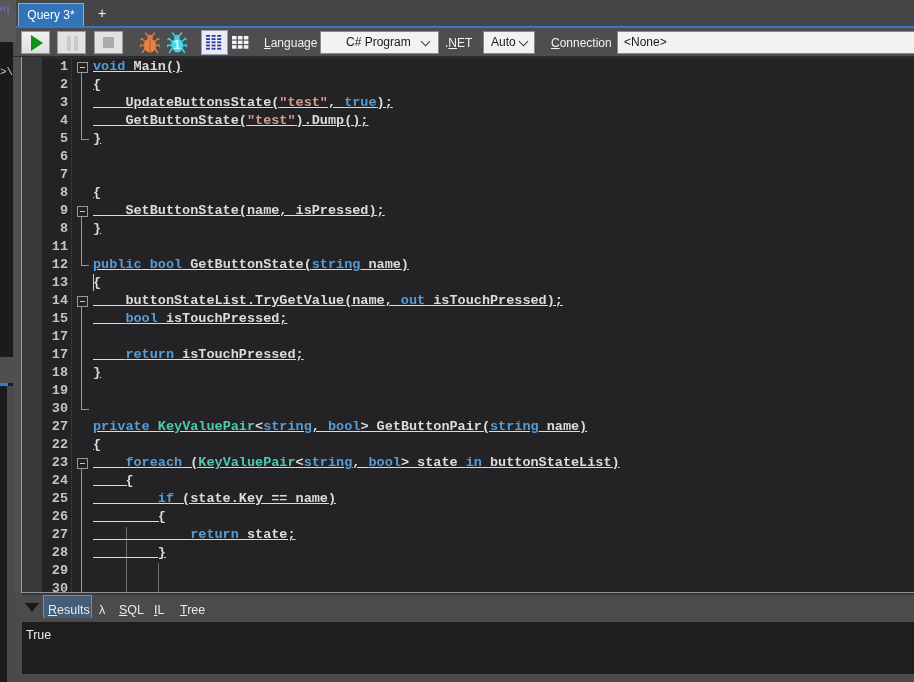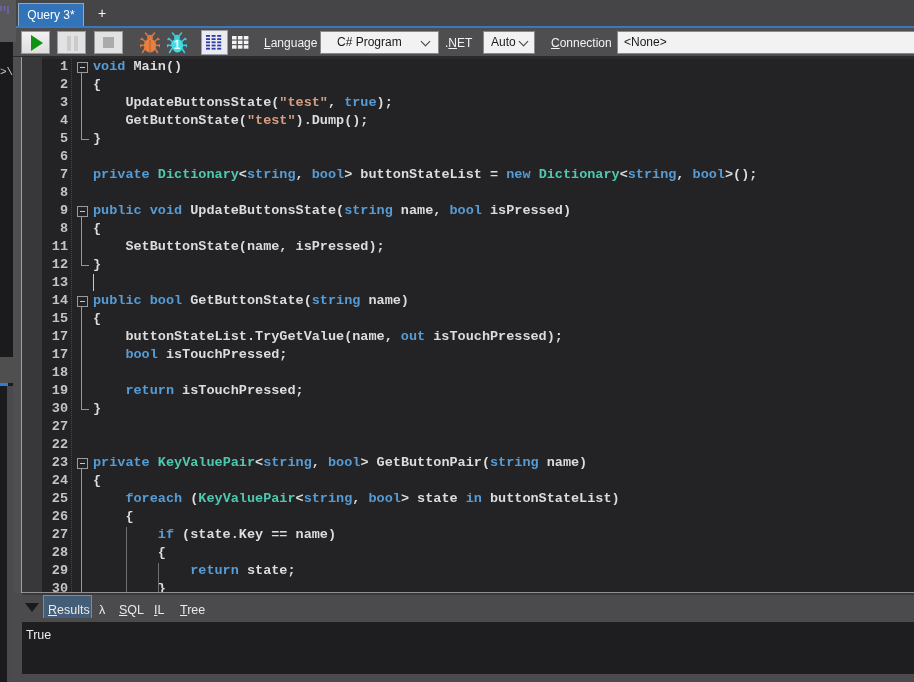--- a/index.html
+++ b/index.html
@@ -1,18 +1,18 @@
 <!DOCTYPE html>
 <html><head><meta charset="utf-8">
 <style>
   html,body{margin:0;padding:0;}
   #app{position:relative;width:914px;height:682px;background:#232325;overflow:hidden;
        font-family:"Liberation Sans", sans-serif;}
   .abs{position:absolute;}
-  .code{font-family:"Liberation Mono", monospace;font-size:13.5px;line-height:18px;color:#dcdcdc;font-weight:bold;}
+  .code{font-family:"Liberation Mono", monospace;font-size:13.5px;line-height:18px;color:#dcdcdc;font-weight:bold;text-decoration:underline;}
   .code div{height:18px;white-space:pre;}
   .k{color:#569cd6;} .t{color:#4ec9b0;} .s{color:#d69d85;}
   .gut{font-family:"Liberation Mono", monospace;font-size:13.5px;line-height:18px;color:#c4c4c4;text-align:right;font-weight:bold;}
   .lbl{font-size:12px;color:#f2f2f2;}
   .combo{background:#f2f2f2;border:1px solid #898989;font-size:12px;color:#1a1a1a;line-height:20px;}
   .chev{position:absolute;width:6px;height:6px;border-right:1.5px solid #3f3f3f;border-bottom:1.5px solid #3f3f3f;transform:rotate(45deg);}
   .tbtn{position:absolute;top:31px;width:29px;height:23px;background:linear-gradient(#f2f2f2,#dedede);border:1px solid #9a9a9a;box-sizing:border-box;}
   .fold{position:absolute;width:9px;height:9px;border:1px solid #9a9a9a;background:#232325;box-sizing:content-box;}
   .fold div{position:absolute;left:2px;top:4px;width:5px;height:1px;background:#c8c8c8;}
   .fline{position:absolute;width:1px;background:#979797;}
@@ -97,21 +97,21 @@
       <rect x="0" y="4.6" width="4.6" height="3.5"></rect>
         <rect x="5.9" y="4.6" width="4.6" height="3.5"></rect>
         <rect x="11.8" y="4.6" width="4.6" height="3.5"></rect>
       <rect x="0" y="9.2" width="4.6" height="3.5"></rect>
         <rect x="5.9" y="9.2" width="4.6" height="3.5"></rect>
         <rect x="11.8" y="9.2" width="4.6" height="3.5"></rect>
     </g>
   </svg>
 
   <div class="abs lbl" style="left:264px;top:36px;"><u>L</u>anguage</div>
-  <div class="abs combo" style="left:320px;top:31px;width:119px;height:23px;box-sizing:border-box;padding-left:16px;">C# Program</div>
+  <div class="abs combo" style="left:320px;top:31px;width:119px;height:23px;box-sizing:border-box;padding-left:25px;">C# Program</div>
   <div class="chev" style="left:422px;top:38px;"></div>
   <div class="abs lbl" style="left:445px;top:36px;">.<u>N</u>ET</div>
   <div class="abs combo" style="left:483px;top:31px;width:52px;height:23px;box-sizing:border-box;padding-left:7px;">Auto</div>
   <div class="chev" style="left:520px;top:38px;"></div>
   <div class="abs lbl" style="left:551px;top:36px;"><u>C</u>onnection</div>
   <div class="abs combo" style="left:617px;top:31px;width:300px;height:23px;box-sizing:border-box;padding-left:6px;">&lt;None&gt;</div>
 
   <div class="abs" style="left:0;top:0;width:16px;height:42px;background:#58585b;"></div>
   <svg class="abs" style="left:0;top:5px;" width="10" height="10" viewBox="0 0 10 10">
       <g stroke="#6f66ad" stroke-width="1.6" fill="none">
@@ -193,23 +193,21 @@
 
   <div class="abs" style="left:92.5px;top:274px;width:1.5px;height:17px;background:#c8c8c8;"></div>
 
   <div class="abs code" style="left:93px;top:58px;width:821px;height:534px;overflow:hidden;">
 <div><span class="k">void</span> Main()</div>
 <div>{</div>
 <div>    UpdateButtonsState(<span class="s">"test"</span>, <span class="k">true</span>);</div>
 <div>    GetButtonState(<span class="s">"test"</span>).Dump();</div>
 <div>}</div>
 <div></div>
-<div><span class="k">private</span> <span class="t">Dictionary</span>&lt;<span class="k">string</span>, <span class="k">bool</span>&gt; buttonStateList = <span class="k">new</span> <span class="t">Dictionary</span>&lt;<span class="k">string</span>, <span class="k">bool</span>&gt;();</div>
-<div></div>
-<div><span class="k">public</span> <span class="k">void</span> UpdateButtonsState(<span class="k">string</span> name, <span class="k">bool</span> isPressed)</div>
+<div></div>
 <div>{</div>
 <div>    SetButtonState(name, isPressed);</div>
 <div>}</div>
 <div></div>
 <div><span class="k">public</span> <span class="k">bool</span> GetButtonState(<span class="k">string</span> name)</div>
 <div>{</div>
 <div>    buttonStateList.TryGetValue(name, <span class="k">out</span> isTouchPressed);</div>
 <div>    <span class="k">bool</span> isTouchPressed;</div>
 <div></div>
 <div>    <span class="k">return</span> isTouchPressed;</div>

